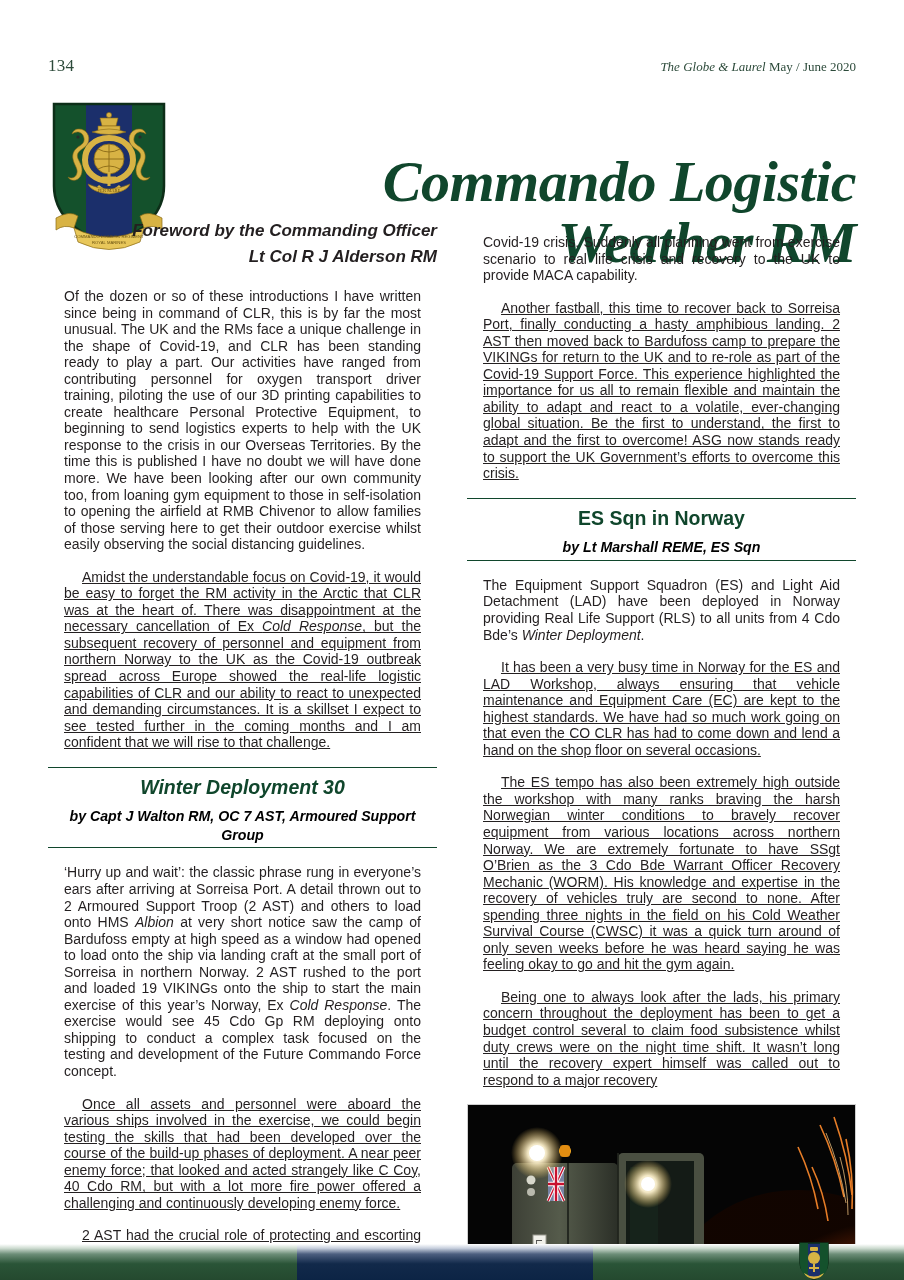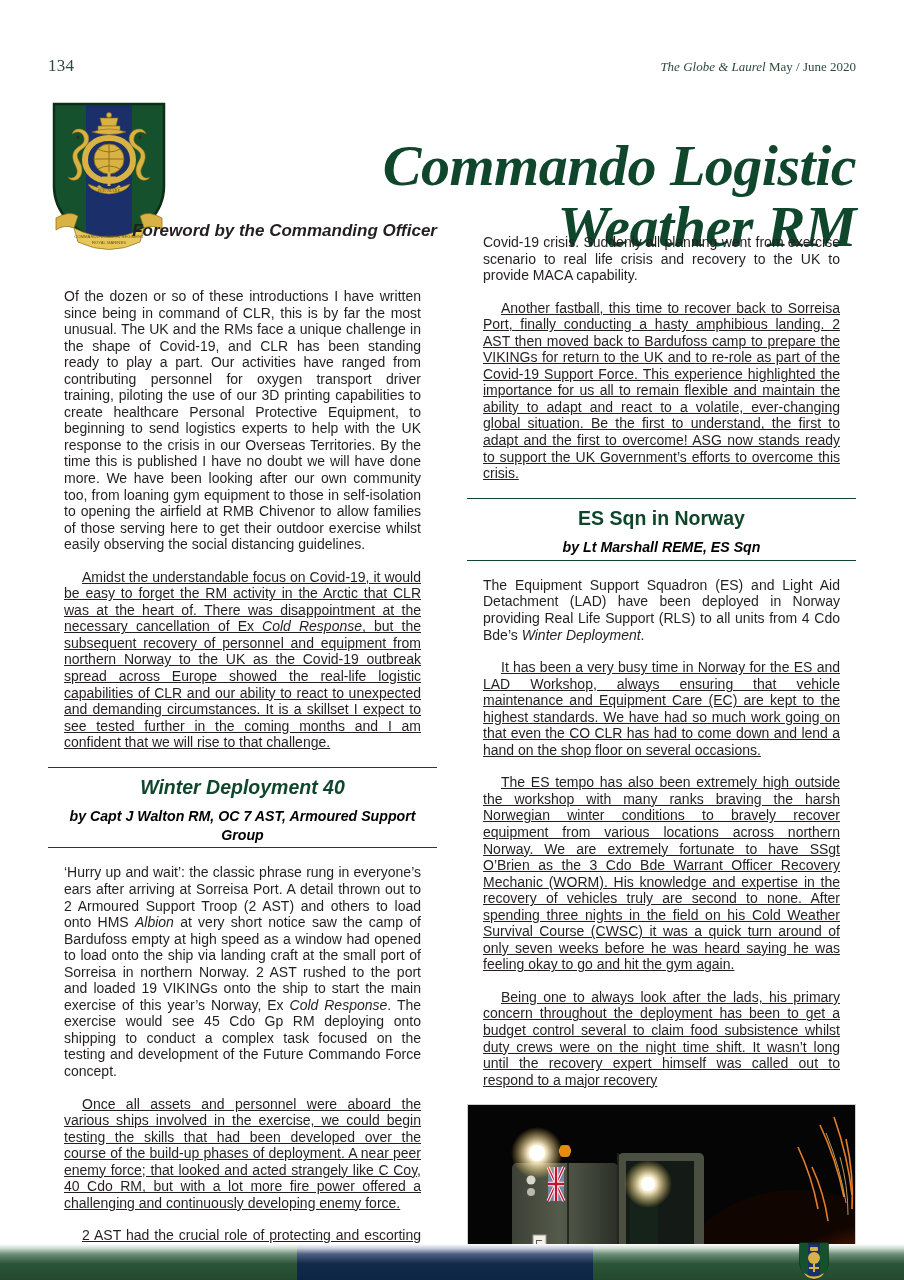--- a/index.html
+++ b/index.html
@@ -64,21 +64,21 @@
     width: 672px;
     text-align: right;
     font-family: "Liberation Serif", serif;
     font-style: italic;
     font-weight: 700;
     color: #10462c;
     font-size: 58px;
     line-height: 1.06;
     letter-spacing: -0.5px;
   }
-  .article-title .l1 { display:block; }
+  .article-title .l1 { display:block;margin-top:16px; }
   .article-title .l2 { display:block; }
 
   
   .foreword {
     position: absolute;
     left: 48px;
     top: 218px;
     width: 389px;
     text-align: right;
     font-size: 17px;
@@ -265,31 +265,32 @@
   </div>
 
   <h1 class="article-title">
     <span class="l1">Commando Logistic</span>
     <span class="l2">Weather RM</span>
   </h1>
 </div>
 
 <div class="foreword">
   <div>Foreword by the Commanding Officer</div>
+  <div>Lt Col R J Alderson RM</div>
 </div>
 
 <div class="col col-left">
 
   <p class="body">Of the dozen or so of these introductions I have written since being in command of CLR, this is by far the most unusual. The UK and the RMs face a unique challenge in the shape of Covid-19, and CLR has been standing ready to play a part. Our activities have ranged from contributing personnel for oxygen transport driver training, piloting the use of our 3D printing capabilities to create healthcare Personal Protective Equipment, to beginning to send logistics experts to help with the UK response to the crisis in our Overseas Territories. By the time this is published I have no doubt we will have done more. We have been looking after our own community too, from loaning gym equipment to those in self-isolation to opening the airfield at RMB Chivenor to allow families of those serving here to get their outdoor exercise whilst easily observing the social distancing guidelines.</p>
 
   <p class="body"><span>Amidst the understandable focus on Covid-19, it would be easy to forget the RM activity in the Arctic that CLR was at the heart of. There was disappointment at the necessary cancellation of Ex </span><i>Cold Response</i><span>, but the subsequent recovery of personnel and equipment from northern Norway to the UK as the Covid-19 outbreak spread across Europe showed the real-life logistic capabilities of CLR and our ability to react to unexpected and demanding circumstances. It is a skillset I expect to see tested further in the coming months and I am confident that we will rise to that challenge.</span></p>
 
   <div class="section-head">
     <div class="rule-top"></div>
-    <h2>Winter Deployment 40</h2>
+    <h2>Winter Deployment 30</h2>
     <div class="byline">by Capt J Walton RM, OC 7 AST, Armoured Support Group</div>
     <div class="rule-bot"></div>
   </div>
 
   <p class="body" style="text-indent:0"><span>‘Hurry up and wait’: the classic phrase rung in everyone’s ears after arriving at Sorreisa Port. A detail thrown out to 2 Armoured Support Troop (2 AST) and others to load onto HMS </span><i>Albion</i><span> at very short notice saw the camp of Bardufoss empty at high speed as a window had opened to load onto the ship via landing craft at the small port of Sorreisa in northern Norway. 2 AST rushed to the port and loaded 19 VIKINGs onto the ship to start the main exercise of this year’s Norway, Ex </span><i>Cold Response</i><span>. The exercise would see 45 Cdo Gp RM deploying onto shipping to conduct a complex task focused on the testing and development of the Future Commando Force concept.</span></p>
 
   <p class="body">Once all assets and personnel were aboard the various ships involved in the exercise, we could begin testing the skills that had been developed over the course of the build-up phases of deployment. A near peer enemy force; that looked and acted strangely like C Coy, 40 Cdo RM, but with a lot more fire power offered a challenging and continuously developing enemy force.</p>
 
   <p class="body">2 AST had the crucial role of protecting and escorting vital logistic assets to resupply dislocated forces on the ground who were being airlifted in behind enemy lines to envelope the enemy forces. Providing that lifeline for uplift of heavy weapons, additional ammunition or CASEVAC. The enemy had different plans and delayed our deployment due to heavy activity on our planned landing sites. Unfortunately, before the large-scale landing of 2 AST and the logistic assets was possible, the exercise was called to a halt by the developing</p>
 </div>

